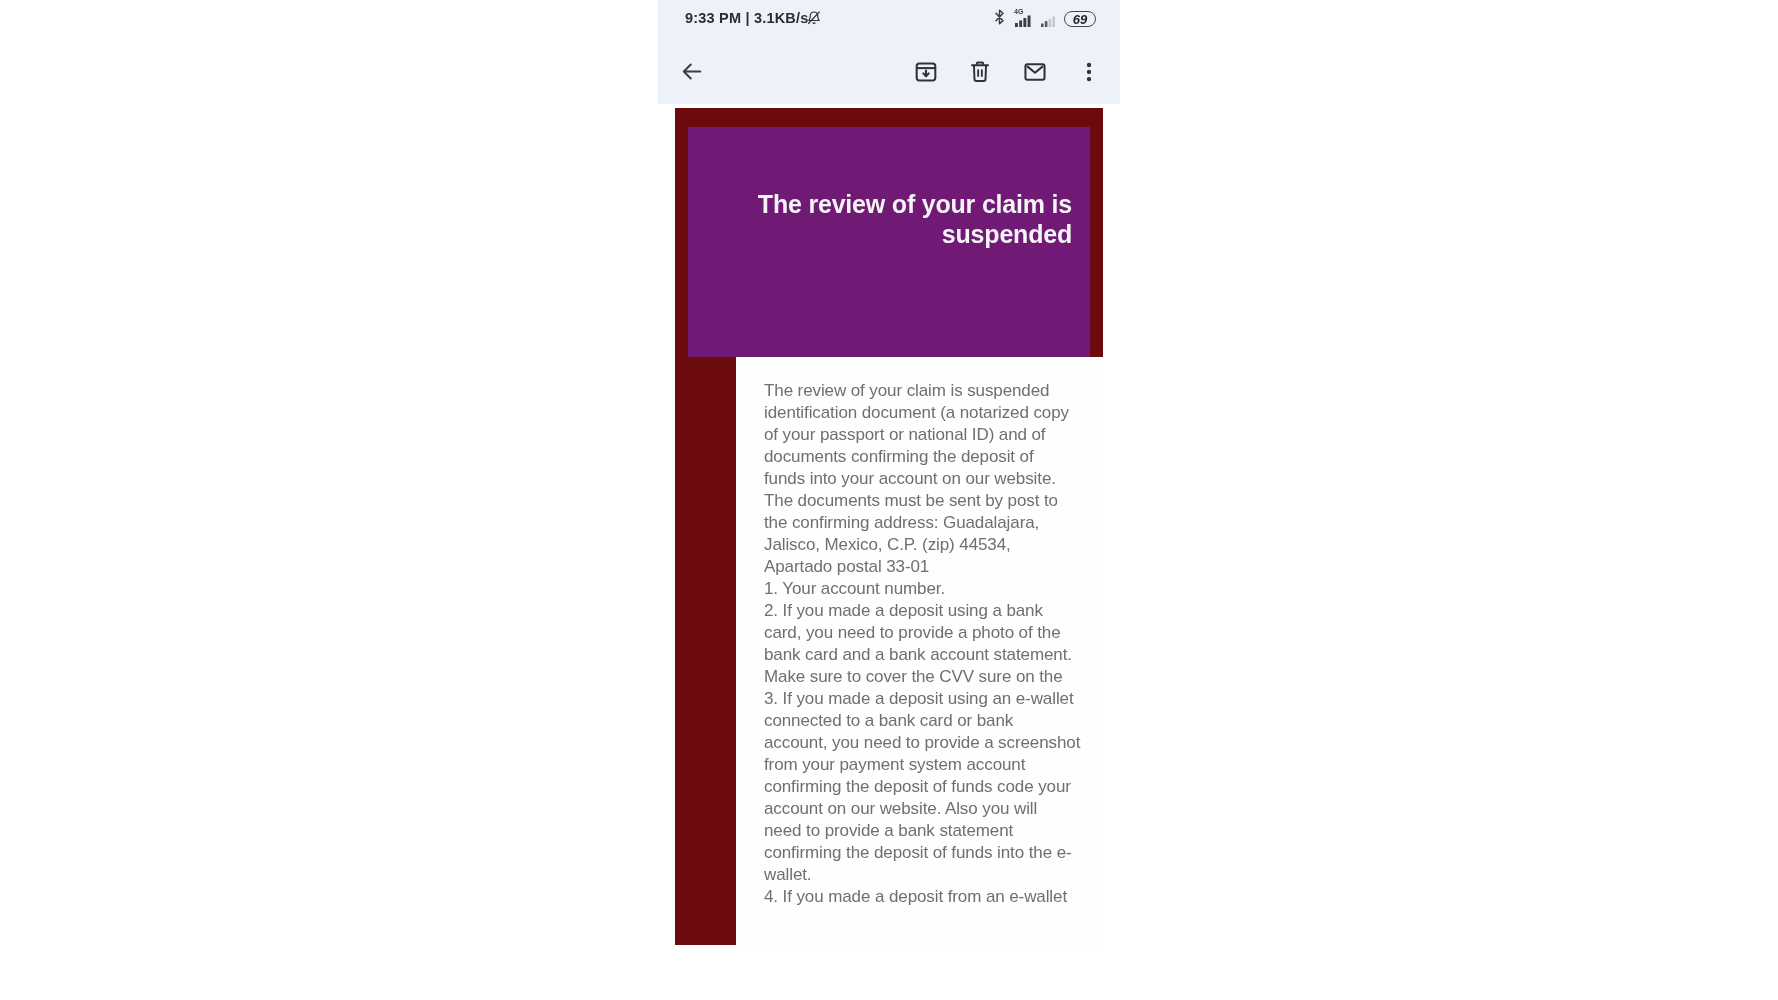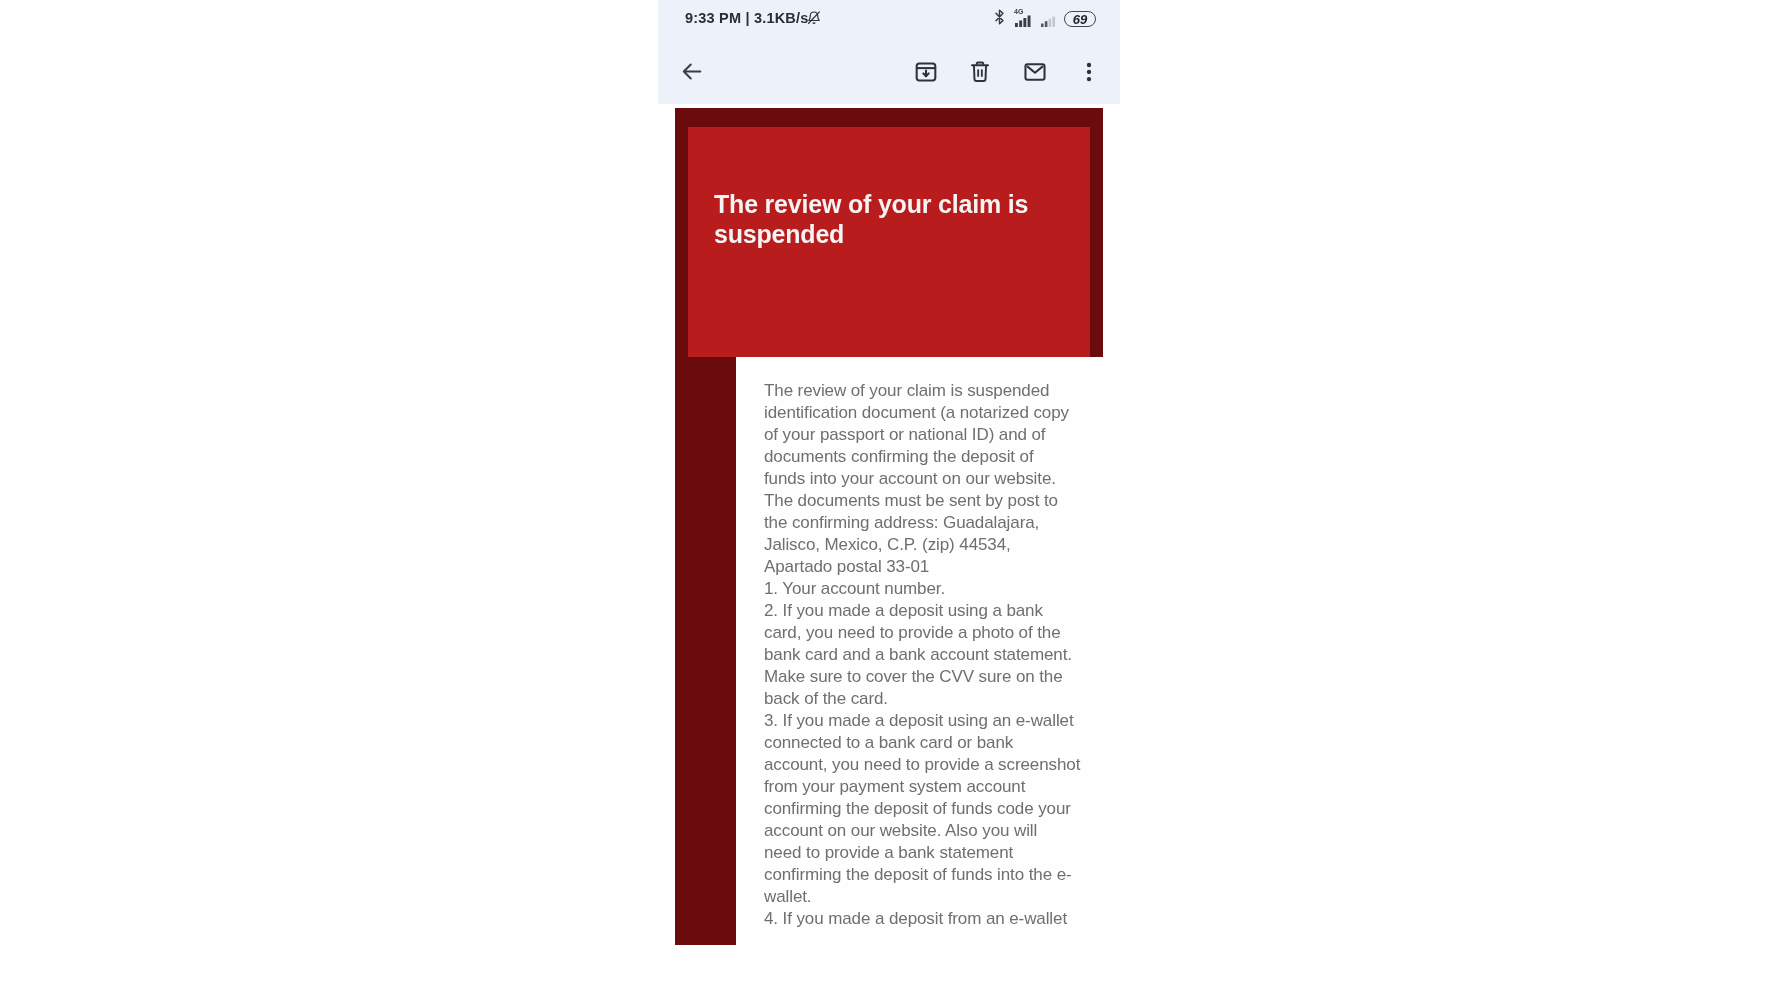--- a/index.html
+++ b/index.html
@@ -34,21 +34,21 @@
   .delete-btn { left:308px; }
   .unread-btn { left:363px; }
   .more-btn { left:417px; }
 
   
   .webview { position:absolute; left:0; top:104px; width:462px; height:841px; background:#ffffff; overflow:hidden; }
 
   .email-frame { position:absolute; left:17px; top:4px; width:428px; height:837px;
                  background:#6c0b0d; padding:19px 13px 0 13px; overflow:hidden; }
 
-  .email-header { width:402px; height:230px; background:#b91c1c; }
+  .email-header { width:402px; height:230px; background:#701a75;text-align:right; }
   .email-title { padding:62px 18px 0 26px; font-size:25px; line-height:30px; font-weight:700;
                  color:#f4f4f4; letter-spacing:-0.2px; }
   .email-title div { white-space:nowrap; }
 
   .email-body { width:402px; min-height:620px; background:#fefefe;
                 padding:23px 16px 0 28px;margin-left:48px; }
   .email-body div { font-size:17px; line-height:22px; color:#6f6f6f; white-space:nowrap;
                     letter-spacing:-0.1px; }
 
   
@@ -157,21 +157,20 @@
             <div>funds into your account on our website.</div>
             <div>The documents must be sent by post to</div>
             <div>the confirming address: Guadalajara,</div>
             <div>Jalisco, Mexico, C.P. (zip) 44534,</div>
             <div>Apartado postal 33-01</div>
             <div>1. Your account number.</div>
             <div>2. If you made a deposit using a bank</div>
             <div>card, you need to provide a photo of the</div>
             <div>bank card and a bank account statement.</div>
             <div>Make sure to cover the CVV sure on the</div>
-            <div>back of the card.</div>
             <div>3. If you made a deposit using an e-wallet</div>
             <div>connected to a bank card or bank</div>
             <div>account, you need to provide a screenshot</div>
             <div>from your payment system account</div>
             <div>confirming the deposit of funds code your</div>
             <div>account on our website. Also you will</div>
             <div>need to provide a bank statement</div>
             <div>confirming the deposit of funds into the e-</div>
             <div>wallet.</div>
             <div>4. If you made a deposit from an e-wallet</div>

